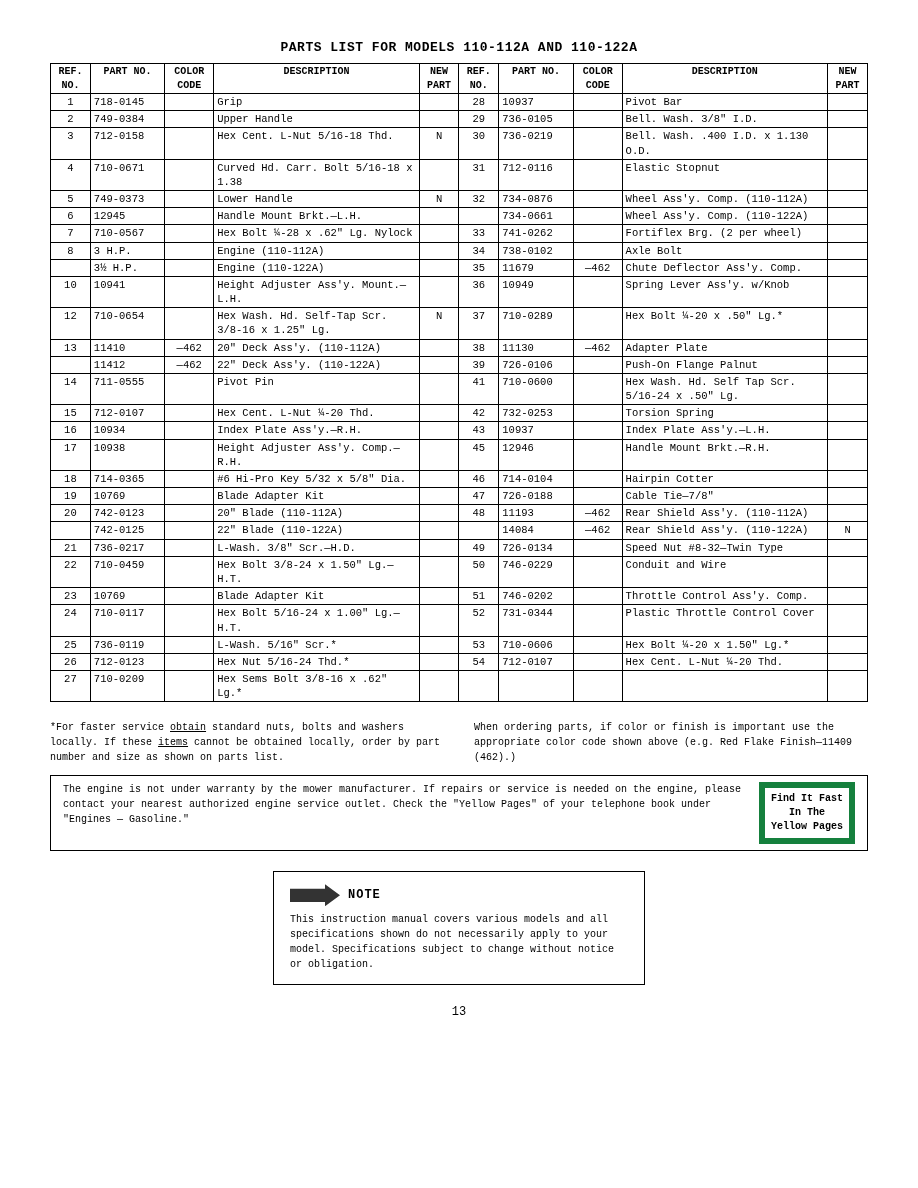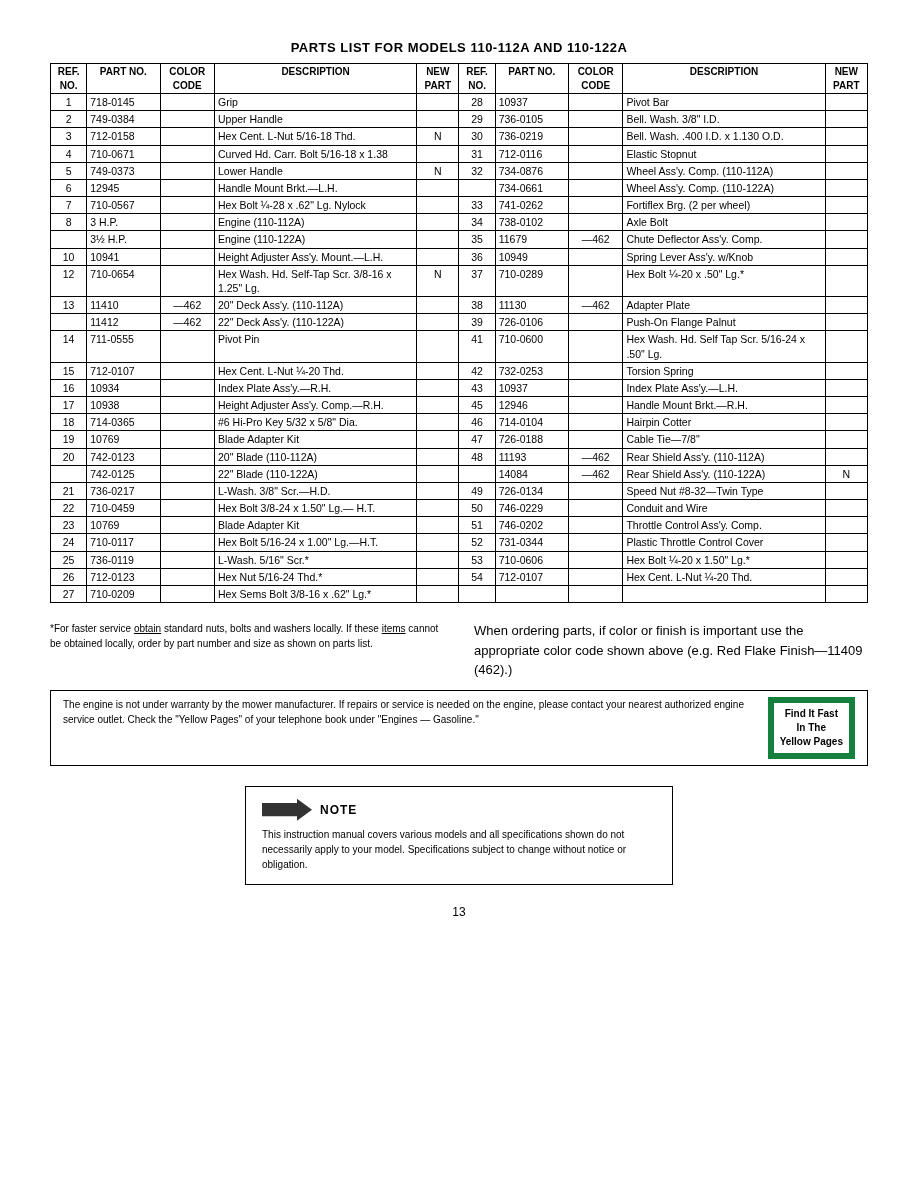--- a/index.html
+++ b/index.html
@@ -64,21 +64,21 @@
       gap: 30px;
       margin-top: 6px;
     }
     .footer-left {
       flex: 1;
       font-size: 10px;
       line-height: 1.5;
     }
     .footer-right {
       flex: 1;
-      font-size: 13px;
+      font-size: 10px;
       line-height: 1.5;
     }
     .yellow-pages-box {
       border: 1px solid #000;
       display: flex;
       align-items: flex-start;
       gap: 6px;
       padding: 6px 12px;
       font-size: 10px;
       margin-top: 10px;
@@ -91,21 +91,21 @@
       border: 6px solid #15803d;
       padding: 4px 6px;
       text-align: center;
       font-weight: bold;
       font-size: 10px;
       white-space: nowrap;
       line-height: 1.4;
     }
     .note-box {
       border: 1px solid #000;
-      width: 428px;
+      width: 372px;
       margin: 20px auto 0 auto;
       padding: 12px 16px;
       font-size: 10px;
       line-height: 1.5;
     }
     .note-header {
       display: flex;
       align-items: center;
       gap: 8px;
       margin-bottom: 6px;
@@ -125,21 +125,21 @@
     .page-number {
       text-align: center;
       margin-top: 20px;
       font-size: 12px;
     }
     .underline { text-decoration: underline; margin-top: 39px; }
   </style>
 </head>
 <body>
 
-<div style="position:relative;">
+<div style="position:relative;font-family:Liberation Mono, monospace;">
 
 <h2 class="main-title">PARTS LIST FOR MODELS 110-112A AND 110-122A</h2>
 
 <table class="parts-table">
   <colgroup>
     <col class="col-ref">
     <col class="col-part">
     <col class="col-color">
     <col class="col-desc">
     <col class="col-new">

